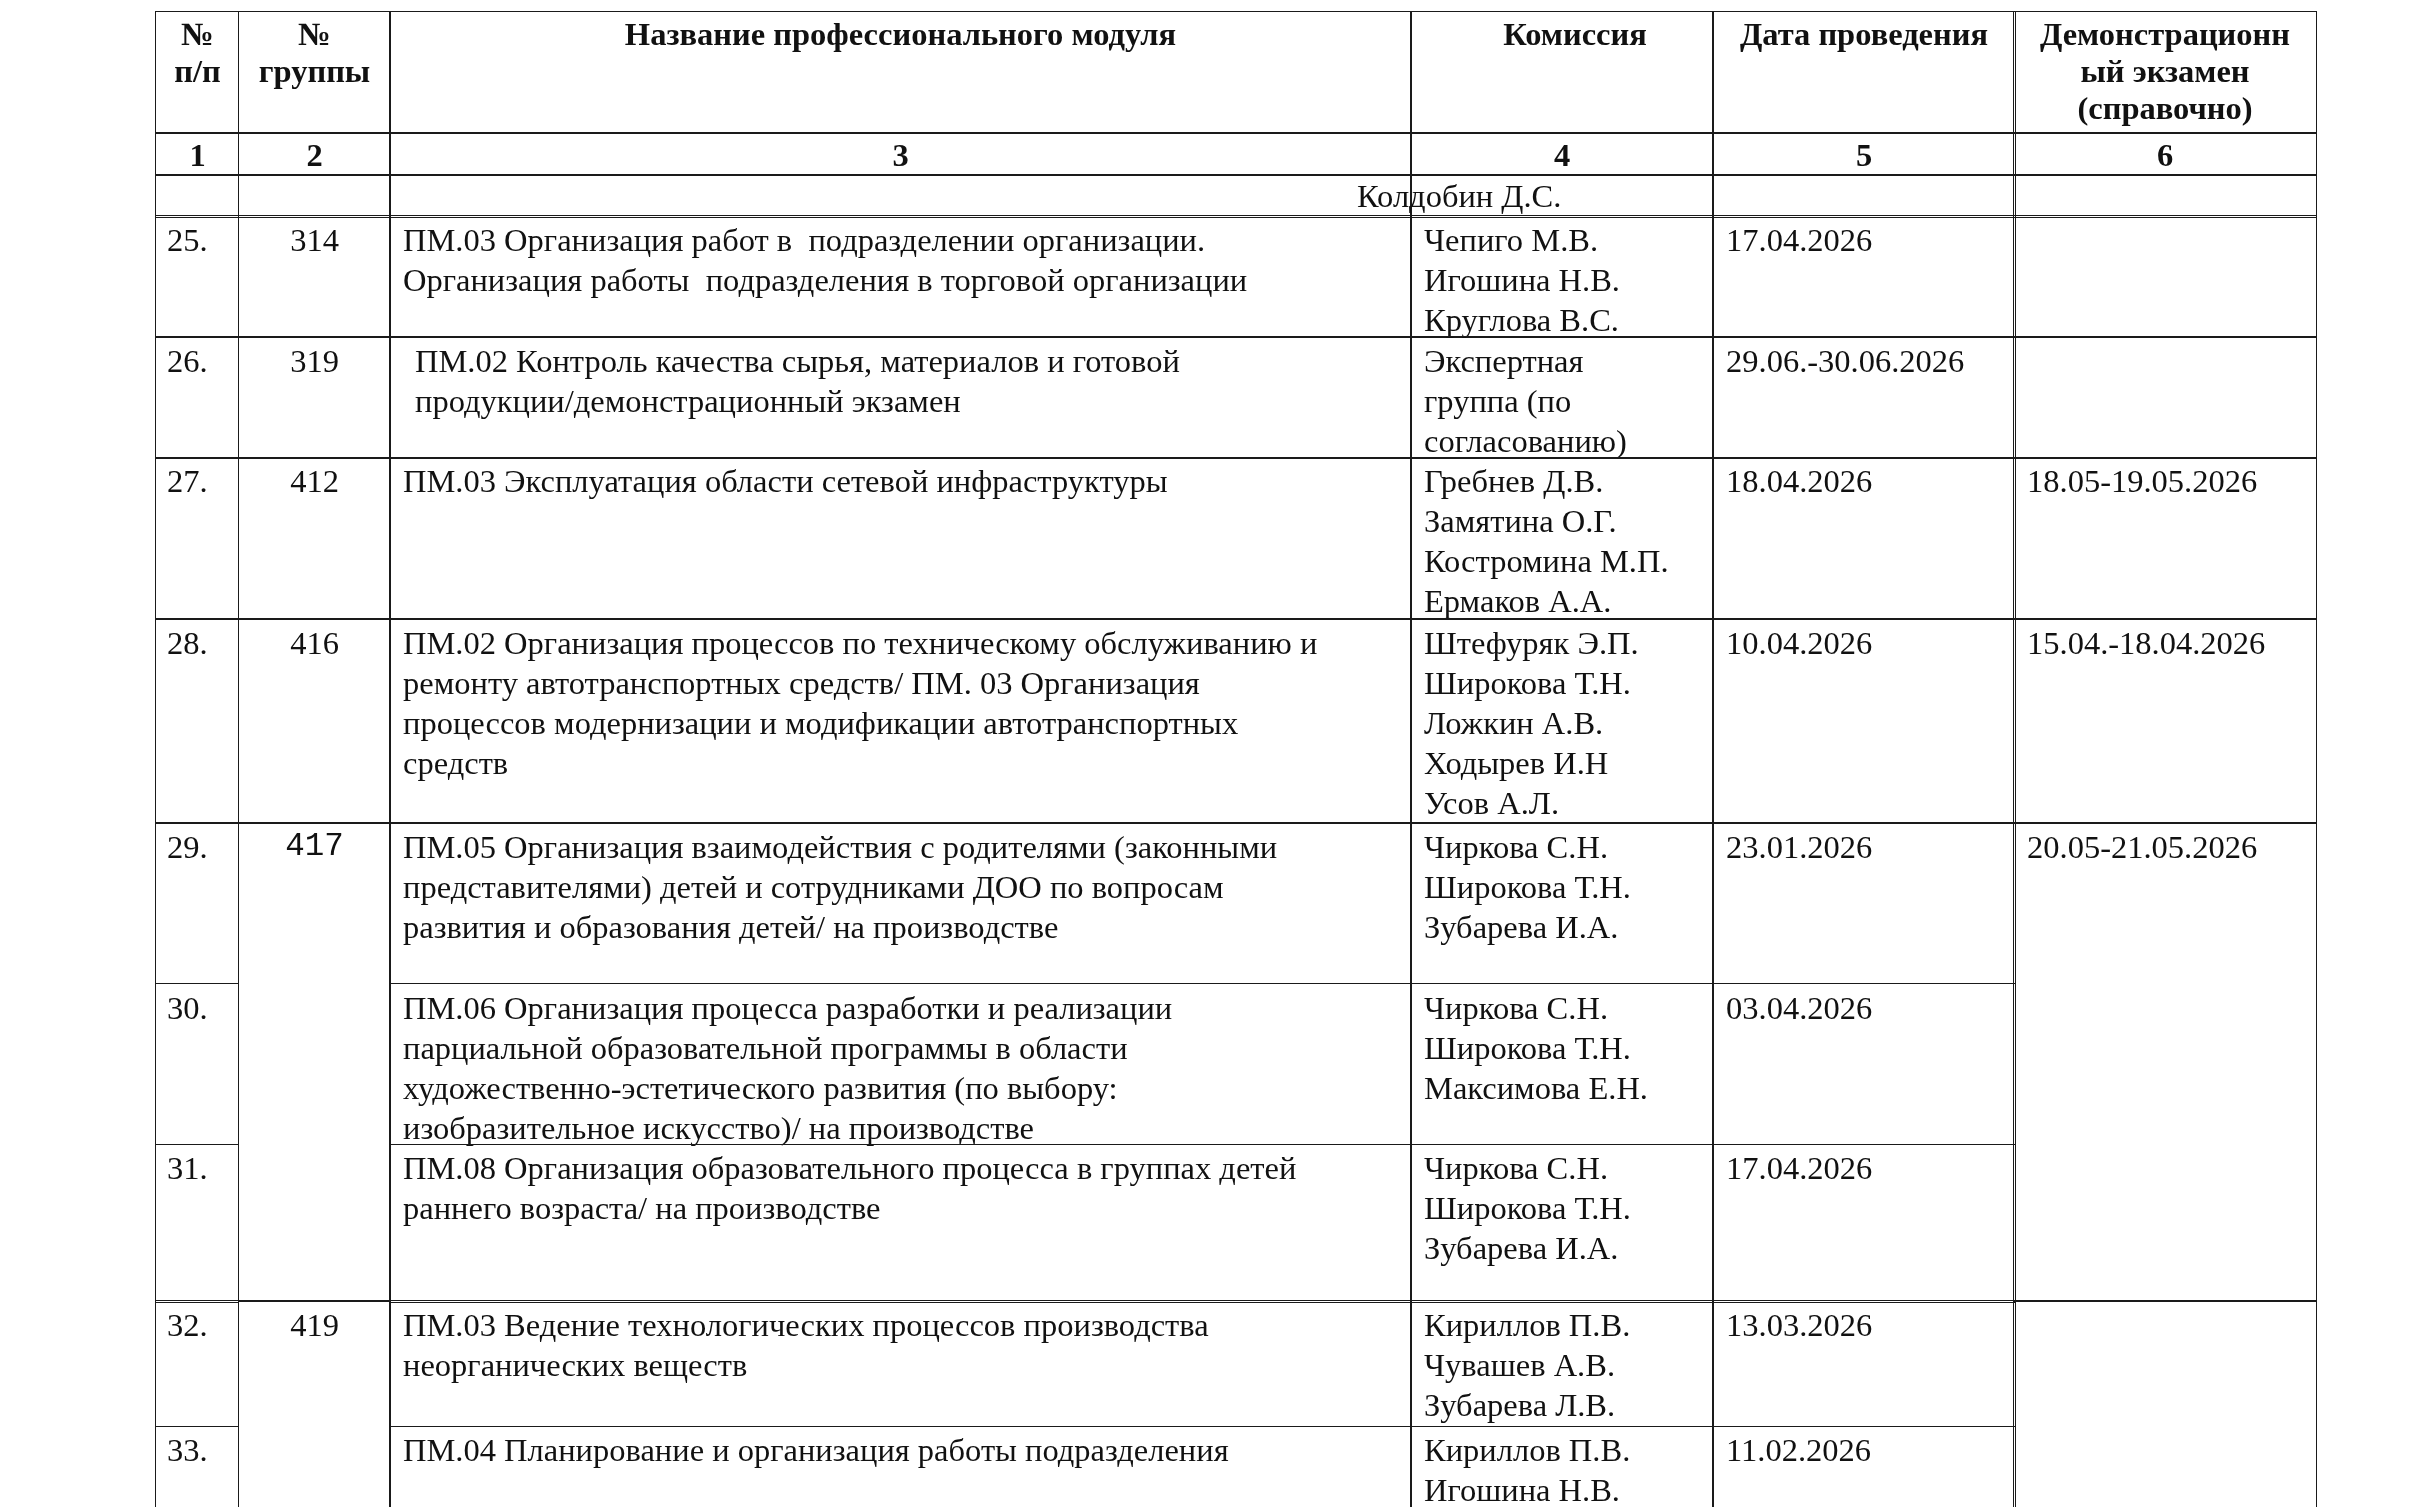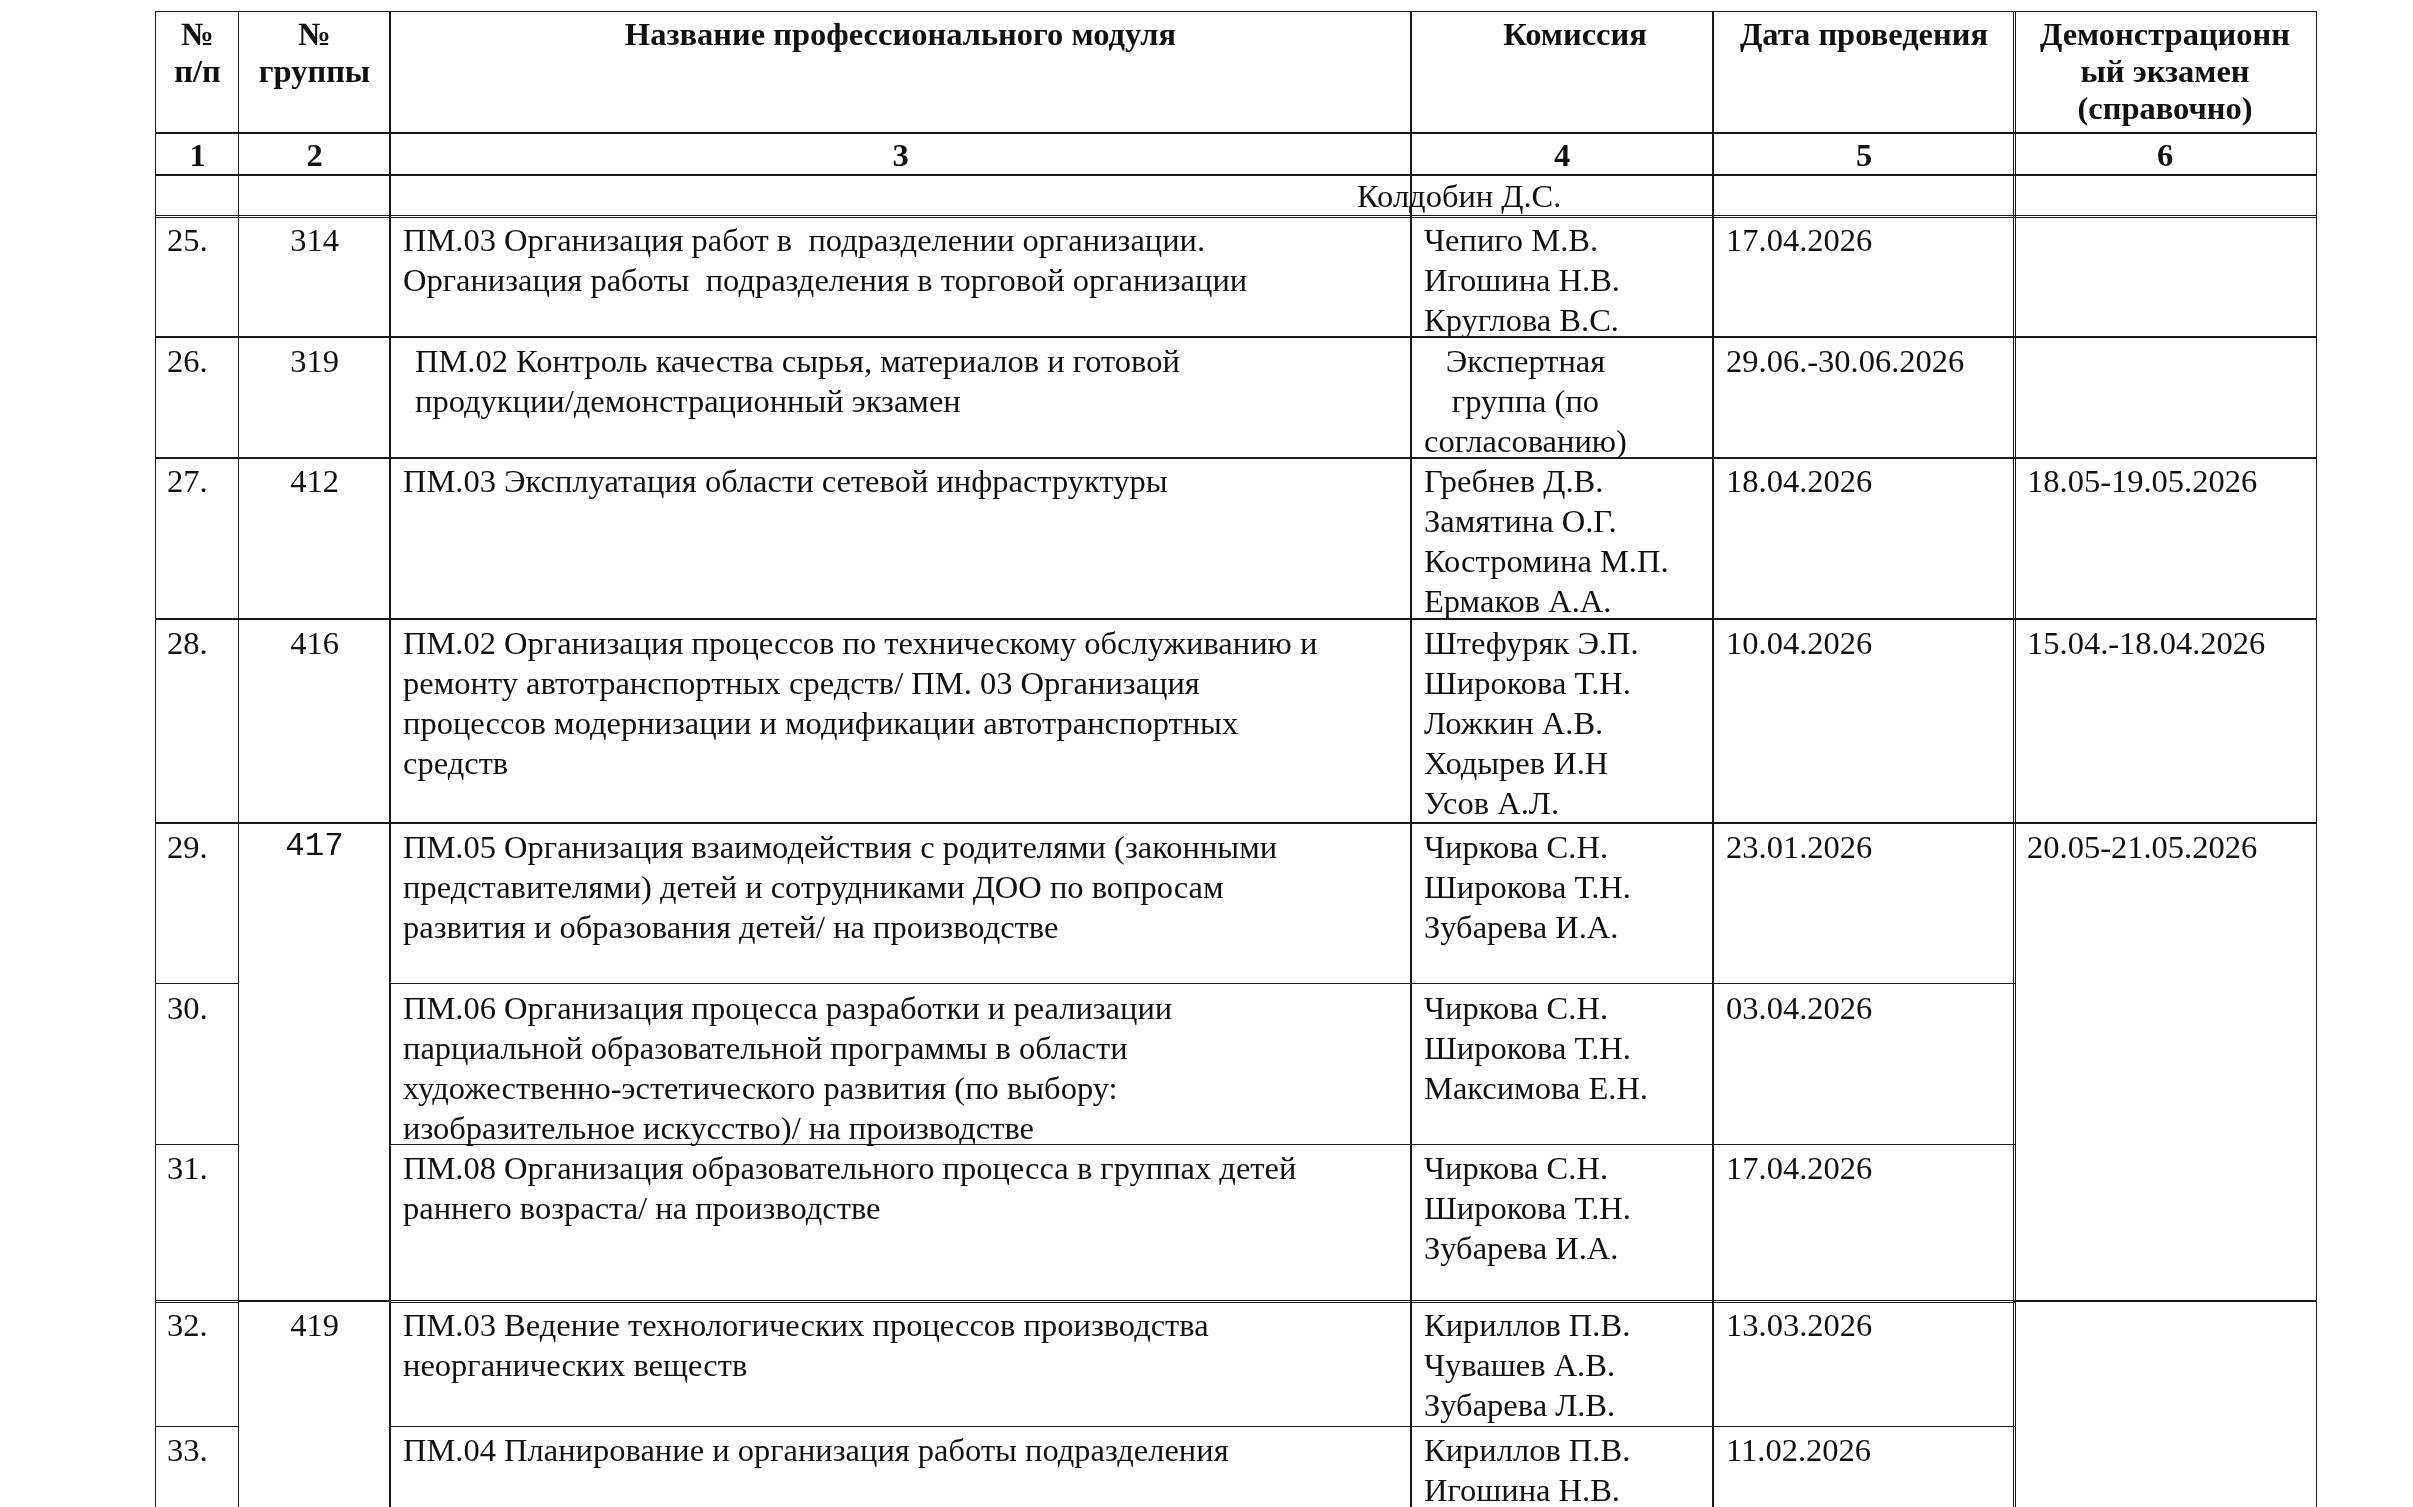--- a/index.html
+++ b/index.html
@@ -61,21 +61,21 @@
 Игошина Н.В.
 Круглова В.С.</div>
     <div class="cell" style="left: 1713px; top: 216px; width: 304px; height: 123px;"></div>
     <div class="t" style="top: 220px; left: 1726px;">17.04.2026</div>
     <div class="cell" style="left: 156px; top: 337px; width: 84px; height: 123px;"></div>
     <div class="t" style="top: 341px; left: 167px;">26.</div>
     <div class="cell" style="left: 390px; top: 337px; width: 1023px; height: 123px;"></div>
     <div class="t" style="top: 341px; left: 403px; margin-left: 12px;">ПМ.02 Контроль качества сырья, материалов и готовой
 продукции/демонстрационный экзамен</div>
     <div class="cell" style="left: 1411px; top: 337px; width: 304px; height: 123px;"></div>
-    <div class="t" style="top: 341px; left: 1424px; text-align: center;">Экспертная
+    <div class="t" style="top: 341px; left: 1424px;">Экспертная
 группа (по
 согласованию)</div>
     <div class="cell" style="left: 1713px; top: 337px; width: 304px; height: 123px;"></div>
     <div class="t" style="top: 341px; left: 1726px;">29.06.-30.06.2026</div>
     <div class="cell" style="left: 156px; top: 458px; width: 84px; height: 163px;"></div>
     <div class="t" style="top: 461px; left: 167px;">27.</div>
     <div class="cell" style="left: 390px; top: 458px; width: 1023px; height: 163px;"></div>
     <div class="t" style="top: 461px; left: 403px;">ПМ.03 Эксплуатация области сетевой инфраструктуры</div>
     <div class="cell" style="left: 1411px; top: 458px; width: 304px; height: 163px;"></div>
     <div class="t" style="top: 461px; left: 1424px;">Гребнев Д.В.

